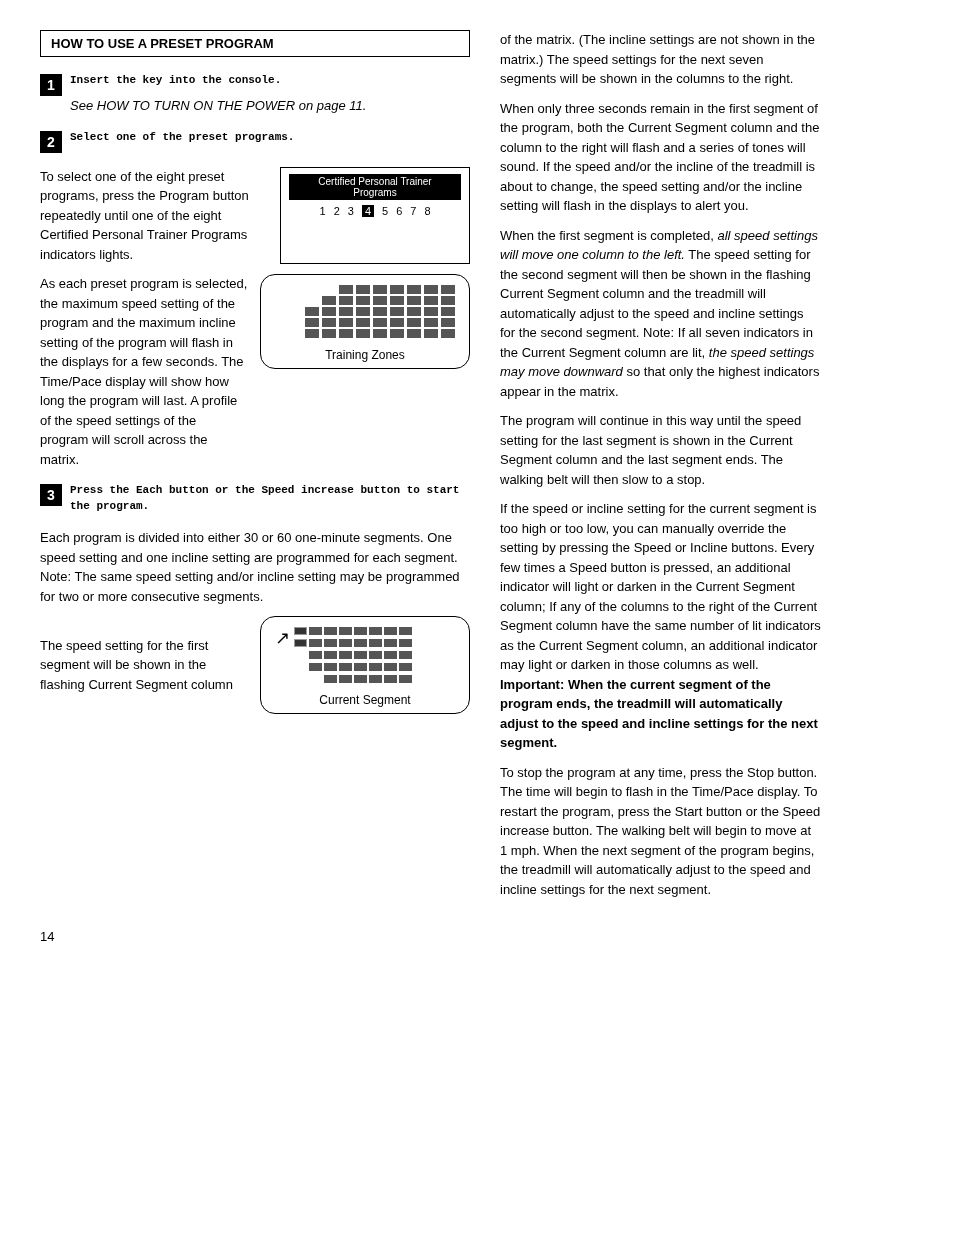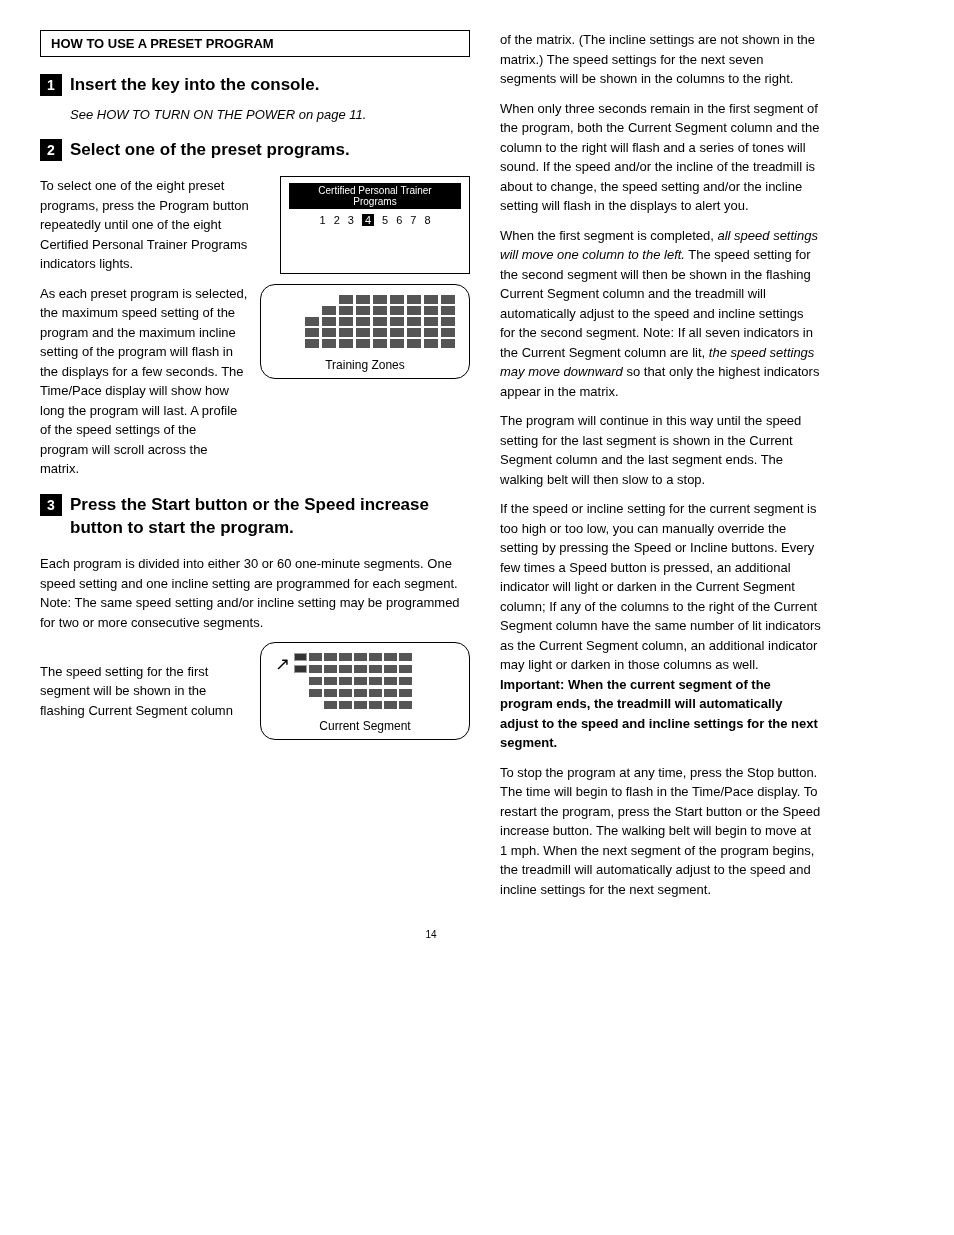--- a/index.html
+++ b/index.html
@@ -51,22 +51,23 @@
       height: 22px;
       display: flex;
       align-items: center;
       justify-content: center;
       flex-shrink: 0;
       margin-right: 8px;
       margin-top: 1px;
     }
     .step-title {
       font-weight: bold;
-      font-size: 17px;
+      font-size: 11px;
       line-height: 1.4;
+      font-family: Liberation Mono, monospace;
     }
     .step-content {
       margin-top: 8px;
       font-size: 13px;
       line-height: 1.5;
       font-style: italic;
     }
     .inline-figure {
       display: flex;
       gap: 12px;
@@ -151,22 +152,22 @@
       background: transparent;
     }
     p {
       font-size: 13px;
       line-height: 1.5;
       margin-bottom: 10px;
     }
     .italic { font-style: italic; }
     .bold { font-weight: bold; }
     .page-num {
-      text-align: center;
-      font-size: 10px;
+      text-align: left;
+      font-size: 13px;
       margin-top: 20px;
     }
     .step-body {
       flex: 1;
     }
   </style>
 </head>
 <body>
 
 <div class="page">
@@ -274,21 +275,21 @@
             </div>
           </div>
           <div class="figure-caption">Training Zones</div>
         </div>
       </div>
 
       
       <div class="step">
         <div class="step-num">3</div>
         <div class="step-body">
-          <div class="step-title">Press the Start button or the Speed increase button to start the program.</div>
+          <div class="step-title">Press the Each button or the Speed increase button to start the program.</div>
         </div>
       </div>
 
       <p>Each program is divided into either 30 or 60 one-minute segments. One speed setting and one incline setting are programmed for each segment. Note: The same speed setting and/or incline setting may be programmed for two or more consecutive segments.</p>
 
       
       <div class="inline-figure" style="align-items:center;">
         <div class="inline-text">The speed setting for the first segment will be shown in the flashing Current Segment column</div>
         <div class="figure-box figure-box-wide">
           <div class="cs-matrix-container">

